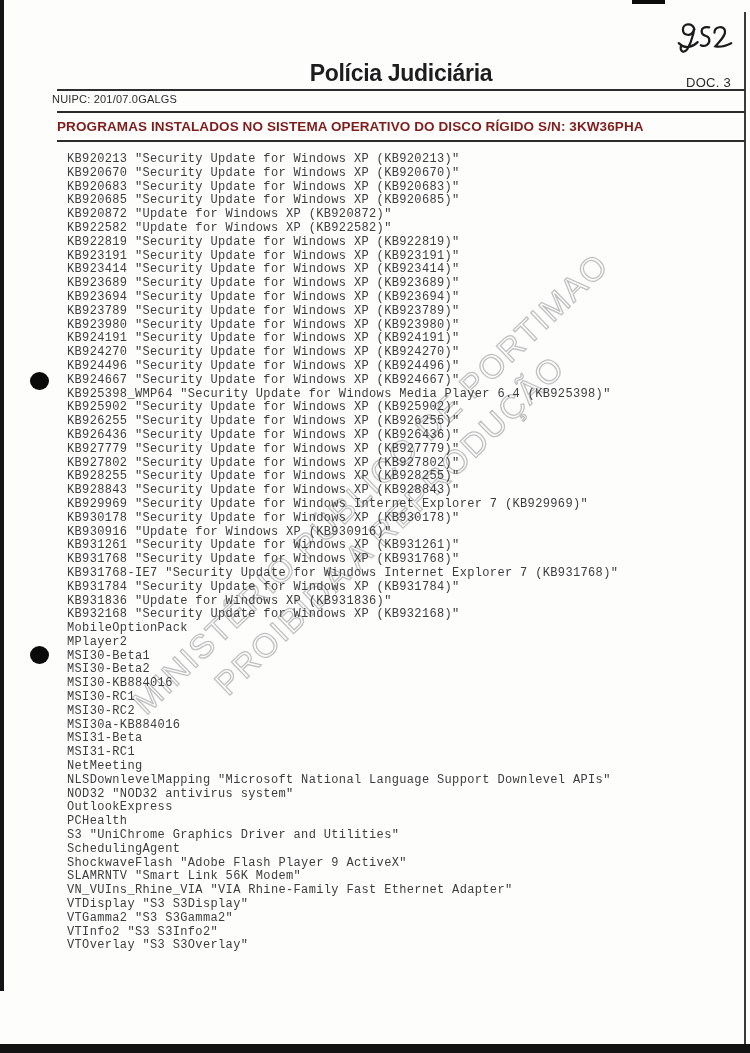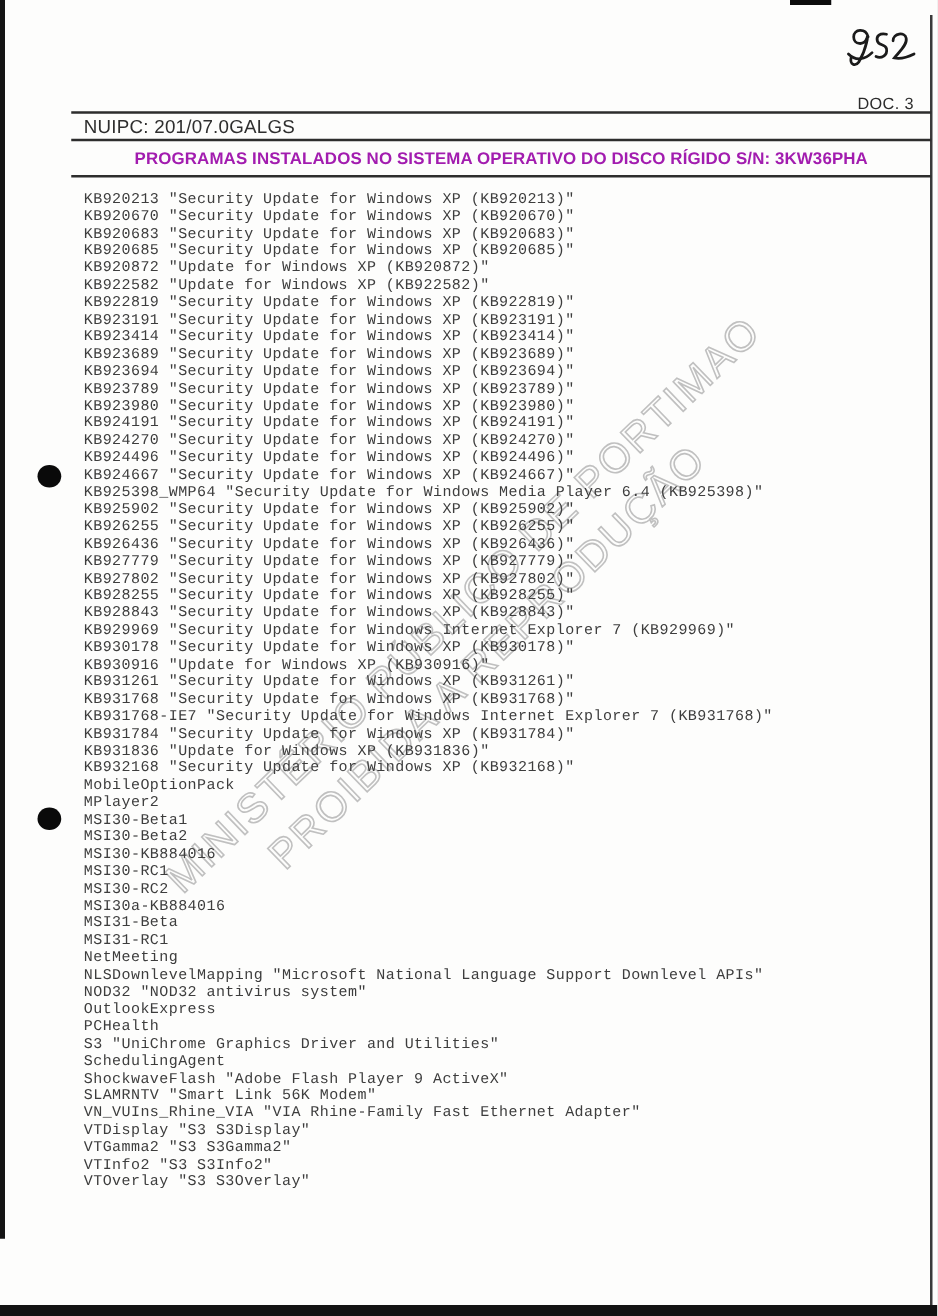--- a/index.html
+++ b/index.html
@@ -20,23 +20,23 @@
   .punch.p2{top:646px;}
   
   .doc-label{position:absolute;left:686px;top:64px;font-size:13px;color:#2c2c2c;letter-spacing:0.3px;margin-top:11px;}
   .handwriting{position:absolute;left:676px;top:19px;width:58px;height:42px;}
   .title{position:absolute;left:57px;top:60px;width:688px;margin:0;text-align:center;
          font-size:23px;font-weight:bold;color:#1d1d1d;letter-spacing:-0.3px;}
   .rule{position:absolute;left:57px;width:688px;height:2px;background:#2d2d2d;}
   .rule.r1{top:89px;}
   .rule.r2{top:111px;height:1.6px;}
   .rule.r3{top:140px;}
-  .nuipc{position:absolute;left:67px;top:93px;font-size:15px;color:#2e2e2e;letter-spacing:0.2px;}
-  .section-title{position:absolute;left:57px;top:119px;width:688px;text-align:center;
-                 font-size:13.5px;font-weight:bold;color:#a21caf;letter-spacing:0.1px;}
+  .nuipc{position:absolute;left:52px;top:93px;font-size:11px;color:#2e2e2e;letter-spacing:0.2px;}
+  .section-title{position:absolute;left:57px;top:119px;width:688px;text-align:left;
+                 font-size:13.5px;font-weight:bold;color:#7f1d1d;letter-spacing:0.1px;}
   
   .watermark{position:absolute;left:0;top:0;width:750px;height:1053px;pointer-events:none;opacity:0.8;}
   .watermark text{
     font-family:"Liberation Sans", sans-serif;
     font-size:33px;letter-spacing:2px;
     fill:none;stroke:#b2b2b2;stroke-width:1.3px;
   }
   
   .program-list{
     position:absolute;left:67px;top:153px;margin:0;
@@ -67,20 +67,21 @@
     <g fill="none" stroke="#1b1b1b" stroke-width="2.1" stroke-linecap="round">
       <path d="M17,10 C15,3 6,4 6,10 C6,16 14,17 16,11 C17.5,6 16,19 10,29 C7,33 3,31 4,26"></path>
       <path d="M2,23 C8,29 15,27 20,22"></path>
       <path d="M31,8 C26,7 23,9 24,13 C25,17 30,15 31,19 C32,24 27,27 23,25"></path>
       <path d="M36,13 C36,7 45,6 46,11 C47,16 41,21 37,26 C42,27 48,25 52,23"></path>
     </g>
   </svg>
 
   <div class="doc-label">DOC. 3</div>
 
+  <h1 class="title">Polícia Judiciária</h1>
   <div class="rule r1"></div>
 
   <div class="nuipc">NUIPC: 201/07.0GALGS</div>
   <div class="rule r2"></div>
 
   <div class="section-title">PROGRAMAS INSTALADOS NO SISTEMA OPERATIVO DO DISCO RÍGIDO S/N: 3KW36PHA</div>
   <div class="rule r3"></div>
 
   <pre class="program-list"><div class="code-line">KB920213 "Security Update for Windows XP (KB920213)"</div><div class="code-line">KB920670 "Security Update for Windows XP (KB920670)"</div><div class="code-line">KB920683 "Security Update for Windows XP (KB920683)"</div><div class="code-line">KB920685 "Security Update for Windows XP (KB920685)"</div><div class="code-line">KB920872 "Update for Windows XP (KB920872)"</div><div class="code-line">KB922582 "Update for Windows XP (KB922582)"</div><div class="code-line">KB922819 "Security Update for Windows XP (KB922819)"</div><div class="code-line">KB923191 "Security Update for Windows XP (KB923191)"</div><div class="code-line">KB923414 "Security Update for Windows XP (KB923414)"</div><div class="code-line">KB923689 "Security Update for Windows XP (KB923689)"</div><div class="code-line">KB923694 "Security Update for Windows XP (KB923694)"</div><div class="code-line">KB923789 "Security Update for Windows XP (KB923789)"</div><div class="code-line">KB923980 "Security Update for Windows XP (KB923980)"</div><div class="code-line">KB924191 "Security Update for Windows XP (KB924191)"</div><div class="code-line">KB924270 "Security Update for Windows XP (KB924270)"</div><div class="code-line">KB924496 "Security Update for Windows XP (KB924496)"</div><div class="code-line">KB924667 "Security Update for Windows XP (KB924667)"</div><div class="code-line">KB925398_WMP64 "Security Update for Windows Media Player 6.4 (KB925398)"</div><div class="code-line">KB925902 "Security Update for Windows XP (KB925902)"</div><div class="code-line">KB926255 "Security Update for Windows XP (KB926255)"</div><div class="code-line">KB926436 "Security Update for Windows XP (KB926436)"</div><div class="code-line">KB927779 "Security Update for Windows XP (KB927779)"</div><div class="code-line">KB927802 "Security Update for Windows XP (KB927802)"</div><div class="code-line">KB928255 "Security Update for Windows XP (KB928255)"</div><div class="code-line">KB928843 "Security Update for Windows XP (KB928843)"</div><div class="code-line">KB929969 "Security Update for Windows Internet Explorer 7 (KB929969)"</div><div class="code-line">KB930178 "Security Update for Windows XP (KB930178)"</div><div class="code-line">KB930916 "Update for Windows XP (KB930916)"</div><div class="code-line">KB931261 "Security Update for Windows XP (KB931261)"</div><div class="code-line">KB931768 "Security Update for Windows XP (KB931768)"</div><div class="code-line">KB931768-IE7 "Security Update for Windows Internet Explorer 7 (KB931768)"</div><div class="code-line">KB931784 "Security Update for Windows XP (KB931784)"</div><div class="code-line">KB931836 "Update for Windows XP (KB931836)"</div><div class="code-line">KB932168 "Security Update for Windows XP (KB932168)"</div><div class="code-line">MobileOptionPack</div><div class="code-line">MPlayer2</div><div class="code-line">MSI30-Beta1</div><div class="code-line">MSI30-Beta2</div><div class="code-line">MSI30-KB884016</div><div class="code-line">MSI30-RC1</div><div class="code-line">MSI30-RC2</div><div class="code-line">MSI30a-KB884016</div><div class="code-line">MSI31-Beta</div><div class="code-line">MSI31-RC1</div><div class="code-line">NetMeeting</div><div class="code-line">NLSDownlevelMapping "Microsoft National Language Support Downlevel APIs"</div><div class="code-line">NOD32 "NOD32 antivirus system"</div><div class="code-line">OutlookExpress</div><div class="code-line">PCHealth</div><div class="code-line">S3 "UniChrome Graphics Driver and Utilities"</div><div class="code-line">SchedulingAgent</div><div class="code-line">ShockwaveFlash "Adobe Flash Player 9 ActiveX"</div><div class="code-line">SLAMRNTV "Smart Link 56K Modem"</div><div class="code-line">VN_VUIns_Rhine_VIA "VIA Rhine-Family Fast Ethernet Adapter"</div><div class="code-line">VTDisplay "S3 S3Display"</div><div class="code-line">VTGamma2 "S3 S3Gamma2"</div><div class="code-line">VTInfo2 "S3 S3Info2"</div><div class="code-line">VTOverlay "S3 S3Overlay"</div></pre>
 

